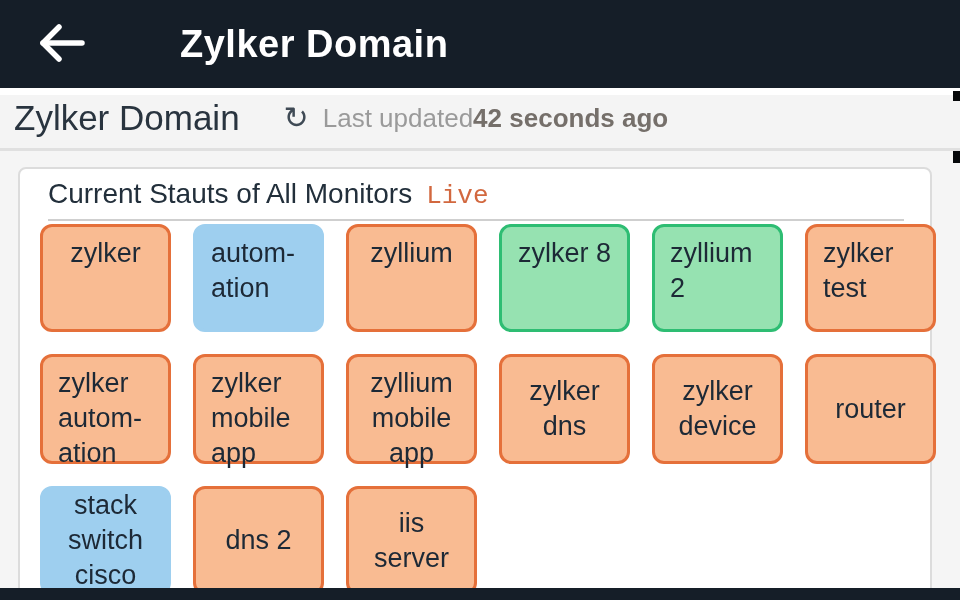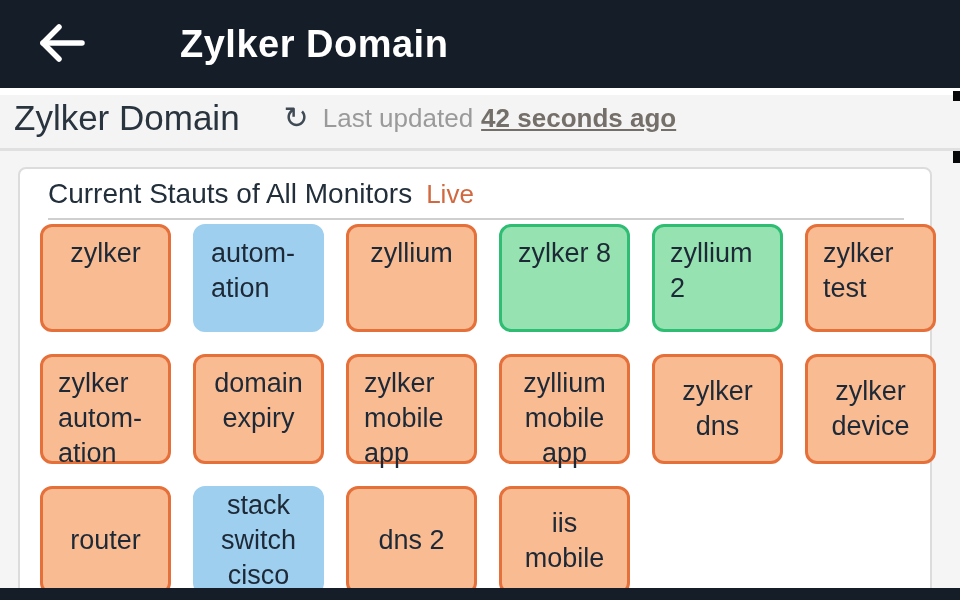--- a/index.html
+++ b/index.html
@@ -38,37 +38,37 @@
     margin-left: 14px; font-size: 35px; color: #29343f; font-weight: 400;
   }
   .refresh-btn {
     margin-left: 44px; background: transparent; border: none; cursor: pointer;
     font-size: 30px; color: #3f4a55; line-height: 1;
     display: flex; align-items: center;
   }
   .updated {
     margin-left: 14px; font-size: 26px; color: #9a9a9a;
   }
-  .updated .val { color: #756f6a; font-weight: 700; margin-left: 8px; text-decoration: underline; }
+  .updated .val { color: #756f6a; font-weight: 700; margin-left: 0; }
 
   
   .content {
     position: absolute; left: 0; top: 151px; width: 960px; height: 437px;
     background: #f5f5f5;
   }
   .card {
     position: absolute; left: 18px; top: 16px; width: 914px; height: 473px;
     background: #ffffff; border: 2px solid #dcdcdc; border-radius: 8px;
   }
   .card-header {
     padding: 9px 28px 0 28px;
     display: flex; align-items: baseline;
   }
   .card-title { font-size: 28px; color: #222f3b; font-weight: 400; }
-  .live-badge { font-size: 26px; color: var(--accent-live); margin-left: 14px; }
+  .live-badge { font-size: 26px; color: var(--accent-live); margin-left: 14px; font-family: Liberation Mono, monospace; }
   .card-divider { margin: 8px 26px 0 28px; height: 2px; background: #cfcfcf; }
 
   
   .grid {
     position: absolute; left: 20px; top: 55px;
     display: grid;
     grid-template-columns: repeat(6, 131px);
     grid-template-rows: 108px 110px 109px;
     column-gap: 12px; row-gap: 11px; gap: 22px;
   }
@@ -139,38 +139,36 @@
 ation</div>
         <div class="tile trouble h-center v-top">zyllium</div>
         <div class="tile up h-center v-top">zylker 8</div>
         <div class="tile up h-left v-top">zyllium
 2</div>
         <div class="tile trouble h-left v-top">zylker
 test</div>
         <div class="tile trouble h-left v-top">zylker
 autom-
 ation</div>
-        <div class="tile trouble h-center v-top">domain
-expiry</div>
         <div class="tile trouble h-left v-top">zylker
 mobile
 app</div>
         <div class="tile trouble h-center v-top">zyllium
 mobile
 app</div>
         <div class="tile trouble h-center v-middle">zylker
 dns</div>
         <div class="tile trouble h-center v-middle">zylker
 device</div>
         <div class="tile trouble h-center v-middle">router</div>
         <div class="tile maintenance h-center v-middle">stack
 switch
 cisco</div>
         <div class="tile trouble h-center v-middle">dns 2</div>
         <div class="tile trouble h-center v-middle">iis
-mobile</div>
+server</div>
       </div>
   </section>
 </main>
 
 <footer class="bottombar"></footer>
 <div class="notch notch-a"></div>
 <div class="notch notch-b"></div>
 
 </body></html>

